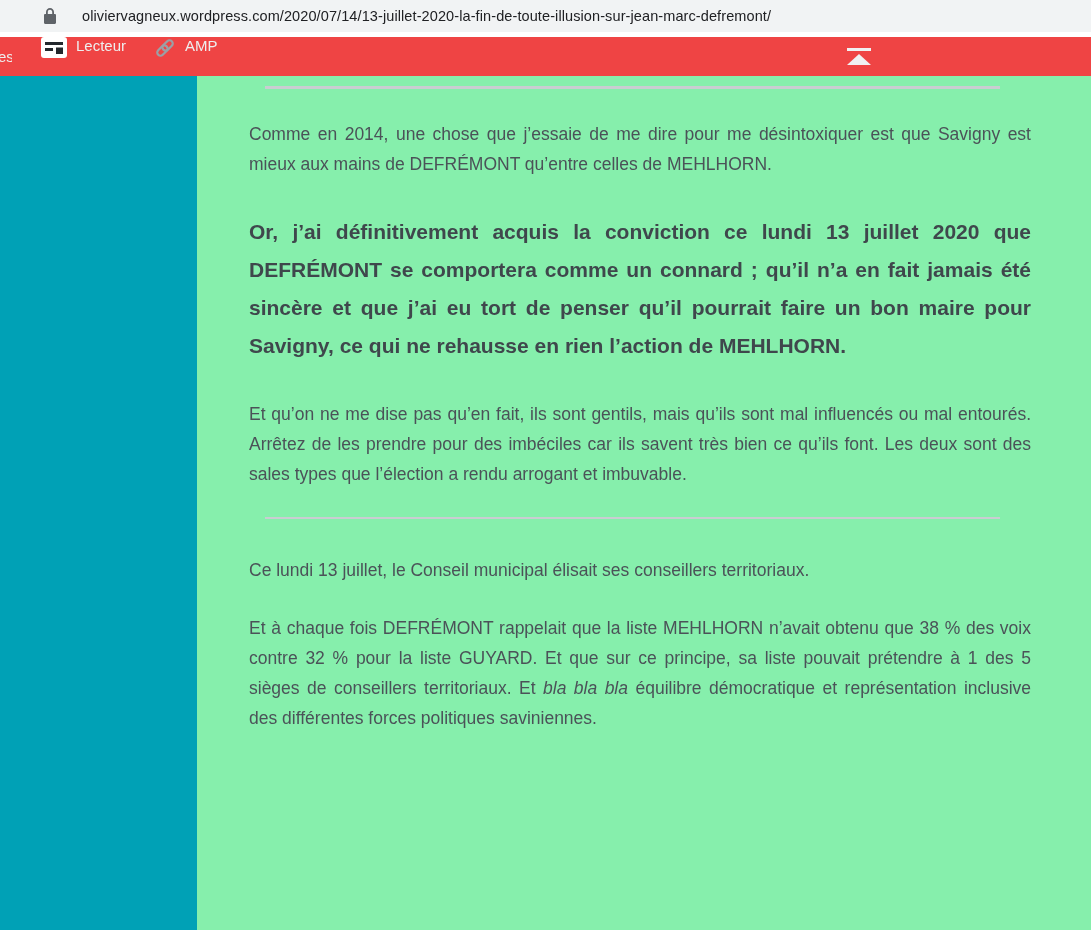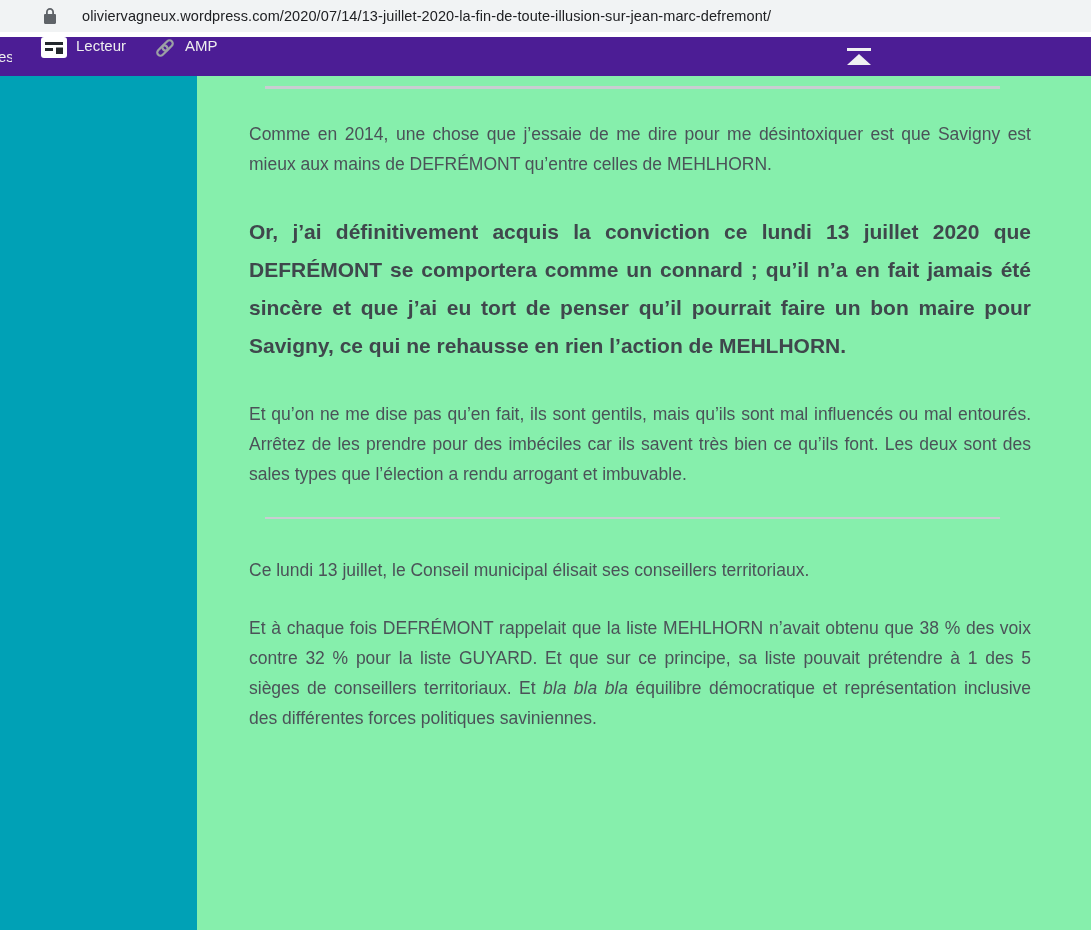--- a/index.html
+++ b/index.html
@@ -18,21 +18,21 @@
   }
   .lock-icon { width: 12px; height: 16px; margin-right: 12px; flex: 0 0 auto; }
   .url-text {
     font-size: 14.5px; color: #202124; letter-spacing: 0.1px;
     white-space: nowrap; overflow: hidden;
   }
   .addressbar-gap { height: 5px; background: #ffffff; }
 
   
   .wp-toolbar {
-    height: 39px; background: #4c1d95; color: #eeeeee;
+    height: 39px; background: #ef4444; color: #eeeeee;
     display: flex; align-items: center; position: relative;
   }
   .tb-frag {
     font-size: 15px; color: #eeeeee; margin-left: -2px; width: 14px;
     overflow: hidden; flex: 0 0 auto; cursor: pointer;
   }
   .tb-item {
     display: flex; cursor: pointer;
     height: 100%; padding: 0 6px;
   }

